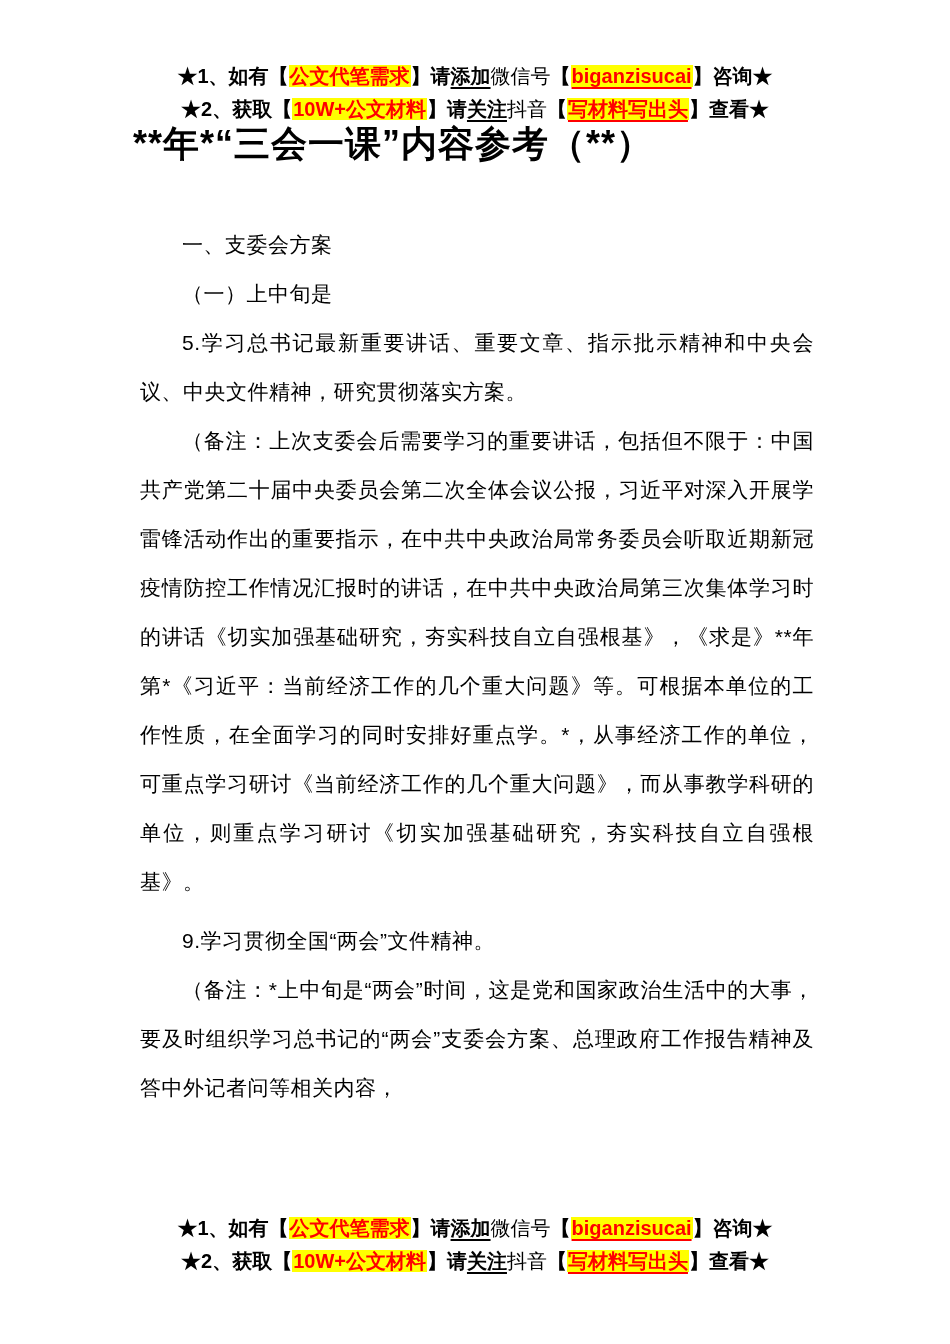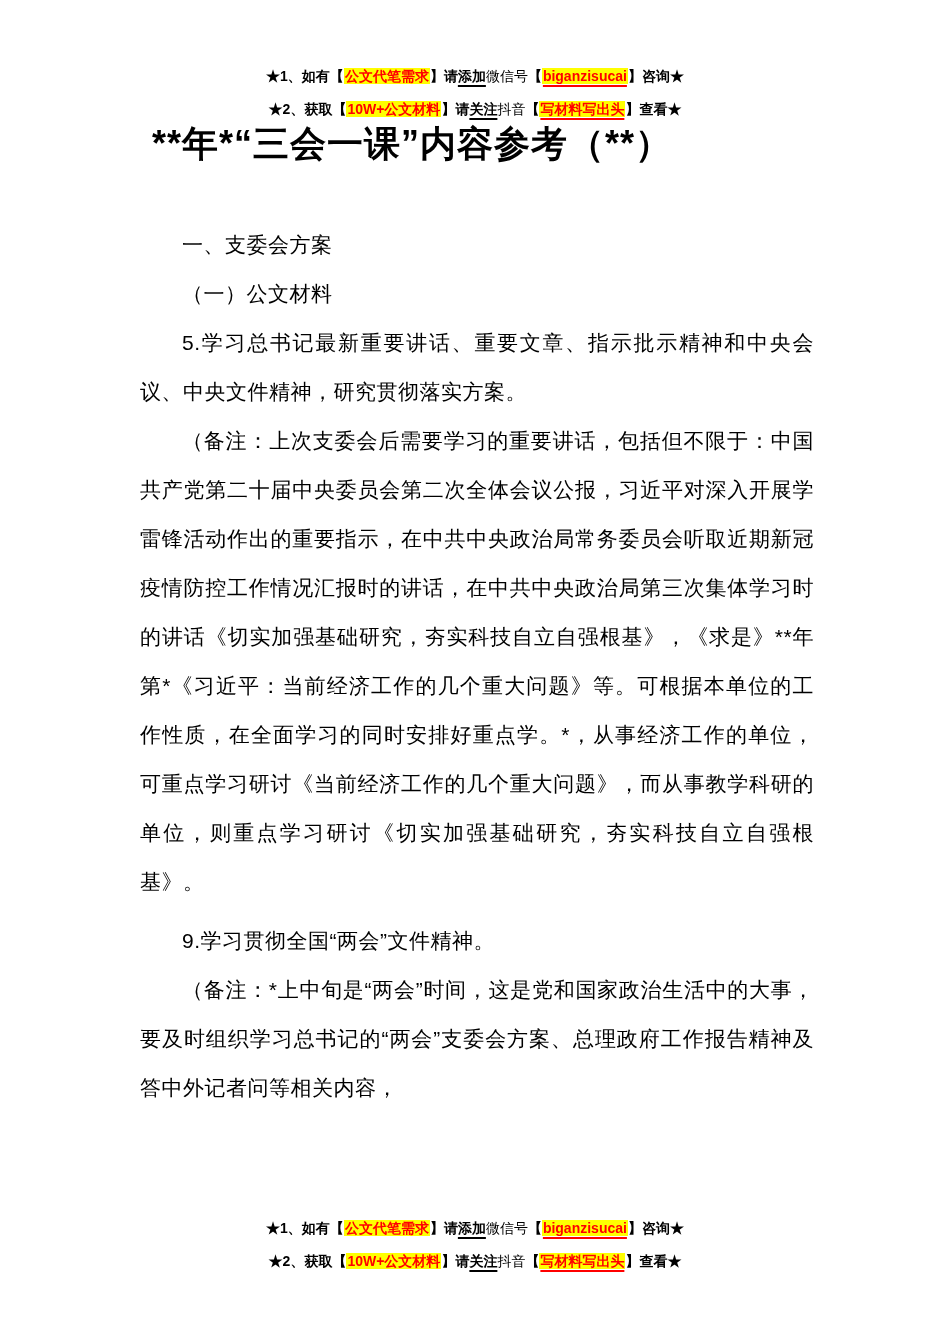--- a/index.html
+++ b/index.html
@@ -17,21 +17,21 @@
   
   .notice {
     position: absolute;
     left: 0;
     right: 0;
     text-align: center;
   }
   .notice-top { top: 60px; }
   .notice-bottom { top: 1212px; }
   .notice-line {
-    font-size: 14px;
+    font-size: 20px;
     line-height: 33px;
     white-space: nowrap;
   }
   .seg-b { font-weight: 700; }
   .seg-reg { font-weight: 400; }
   .seg-u {
     font-weight: 700;
     text-decoration: underline;
     text-decoration-thickness: 2px;
     text-underline-offset: 4px;
@@ -40,21 +40,21 @@
     font-weight: 700;
     color: #ff0000;
     background: #ffff00;
     padding: 0 1px;
   }
   .seg-hl.seg-u { text-decoration-color: #ff0000; }
   
   .doc-title {
     position: absolute;
     top: 120px;
-    left: 152px;
+    left: 133px;
     width: 680px;
     font-size: 36px;
     font-weight: 700;
     letter-spacing: 1px;
     white-space: nowrap;
   }
   
   .doc-body {
     position: absolute;
     top: 220px;
@@ -83,21 +83,21 @@
     </div>
     <div class="notice-line">
       <span class="seg-b">★2、获取【</span><span class="seg-hl">10W+公文材料</span><span class="seg-b">】请</span><span class="seg-u">关注</span><span class="seg-reg">抖音</span><span class="seg-b">【</span><span class="seg-hl seg-u">写材料写出头</span><span class="seg-b">】查看★</span>
     </div>
   </div>
 
   <h1 class="doc-title">**年*“三会一课”内容参考（**）</h1>
 
   <div class="doc-body">
     <p>一、支委会方案</p>
-    <p>（一）公文材料</p>
+    <p>（一）上中旬是</p>
     <p>5.学习总书记最新重要讲话、重要文章、指示批示精神和中央会议、中央文件精神，研究贯彻落实方案。</p>
     <p>（备注：上次支委会后需要学习的重要讲话，包括但不限于：中国共产党第二十届中央委员会第二次全体会议公报，习近平对深入开展学雷锋活动作出的重要指示，在中共中央政治局常务委员会听取近期新冠疫情防控工作情况汇报时的讲话，在中共中央政治局第三次集体学习时的讲话《切实加强基础研究，夯实科技自立自强根基》，《求是》**年第*《习近平：当前经济工作的几个重大问题》等。可根据本单位的工作性质，在全面学习的同时安排好重点学。*，从事经济工作的单位，可重点学习研讨《当前经济工作的几个重大问题》，而从事教学科研的单位，则重点学习研讨《切实加强基础研究，夯实科技自立自强根基》。</p>
     <p class="sp-before">9.学习贯彻全国“两会”文件精神。</p>
     <p>（备注：*上中旬是“两会”时间，这是党和国家政治生活中的大事，要及时组织学习总书记的“两会”支委会方案、总理政府工作报告精神及答中外记者问等相关内容，</p>
   </div>
 
   <div class="notice notice-bottom">
     <div class="notice-line">
       <span class="seg-b">★1、如有【</span><span class="seg-hl">公文代笔需求</span><span class="seg-b">】请</span><span class="seg-u">添加</span><span class="seg-reg">微信号</span><span class="seg-b">【</span><span class="seg-hl seg-u">biganzisucai</span><span class="seg-b">】咨询★</span>
     </div>

